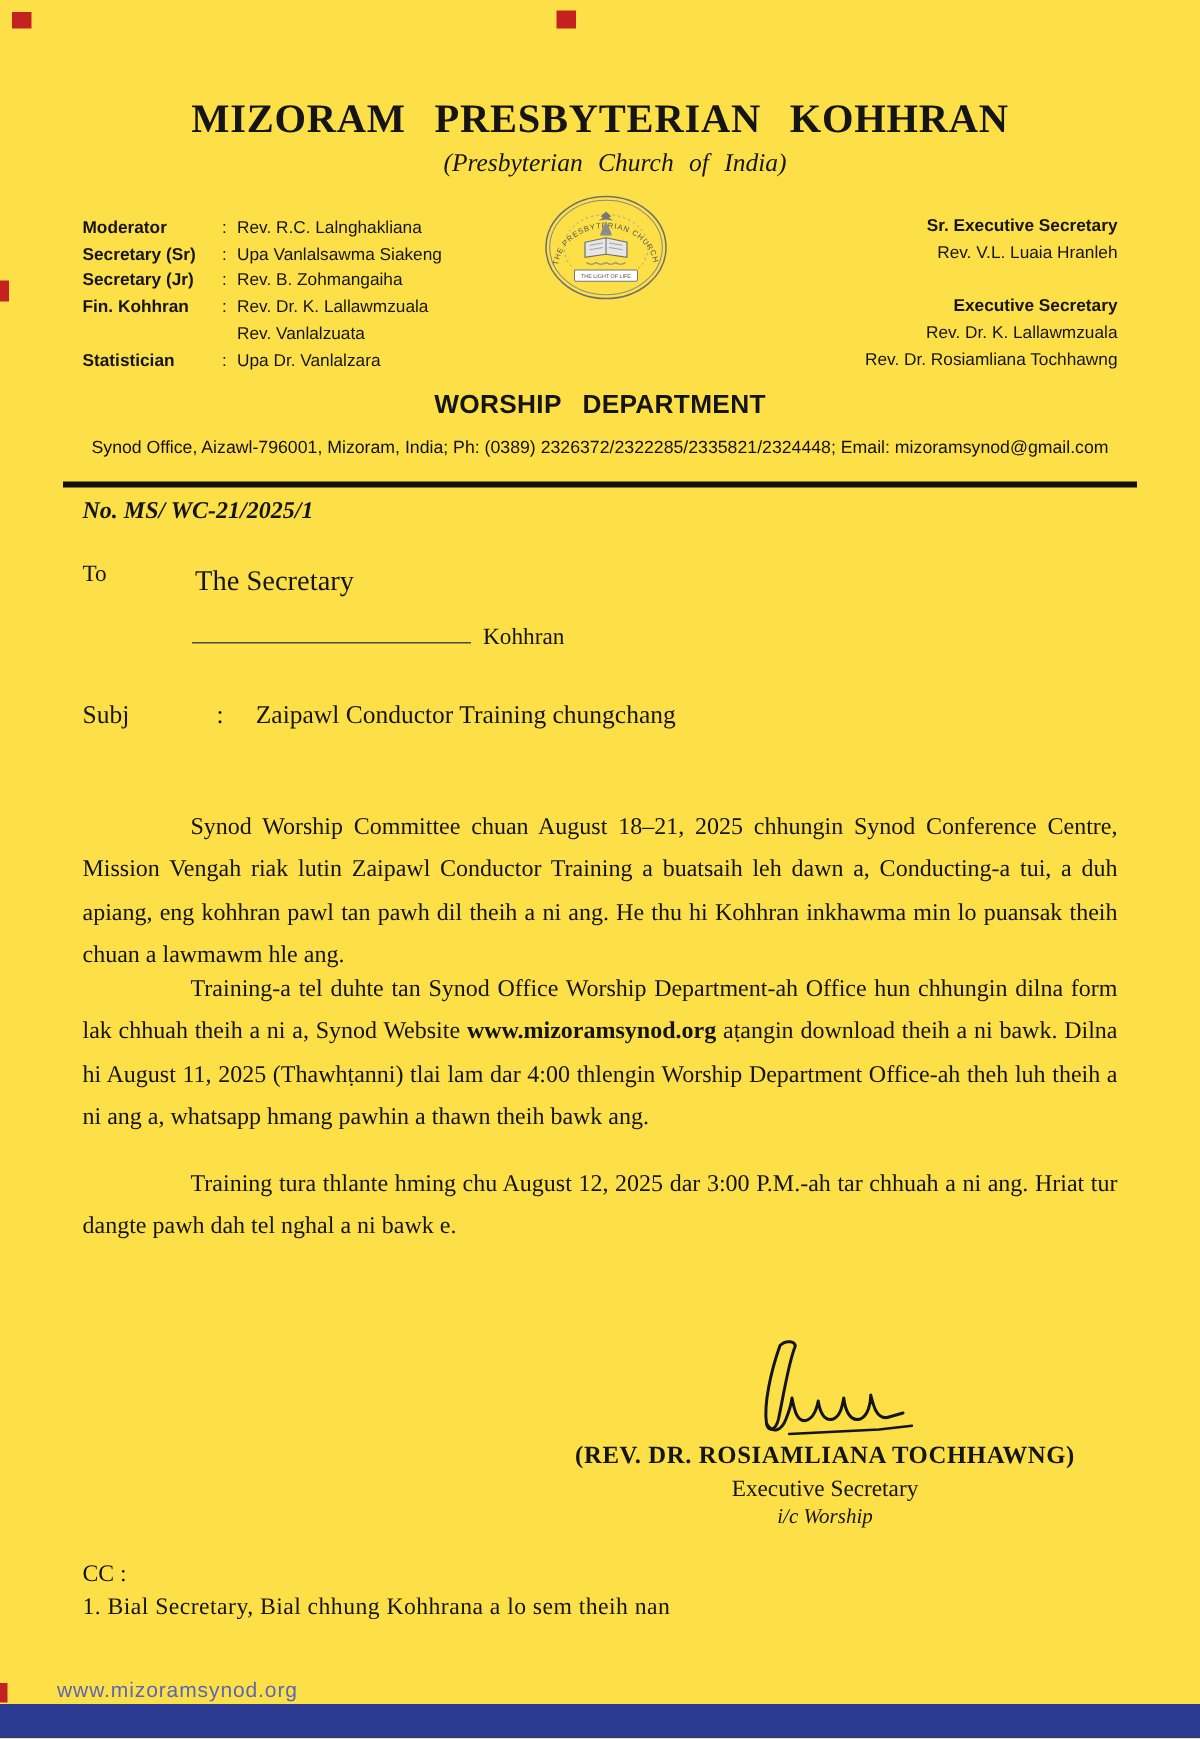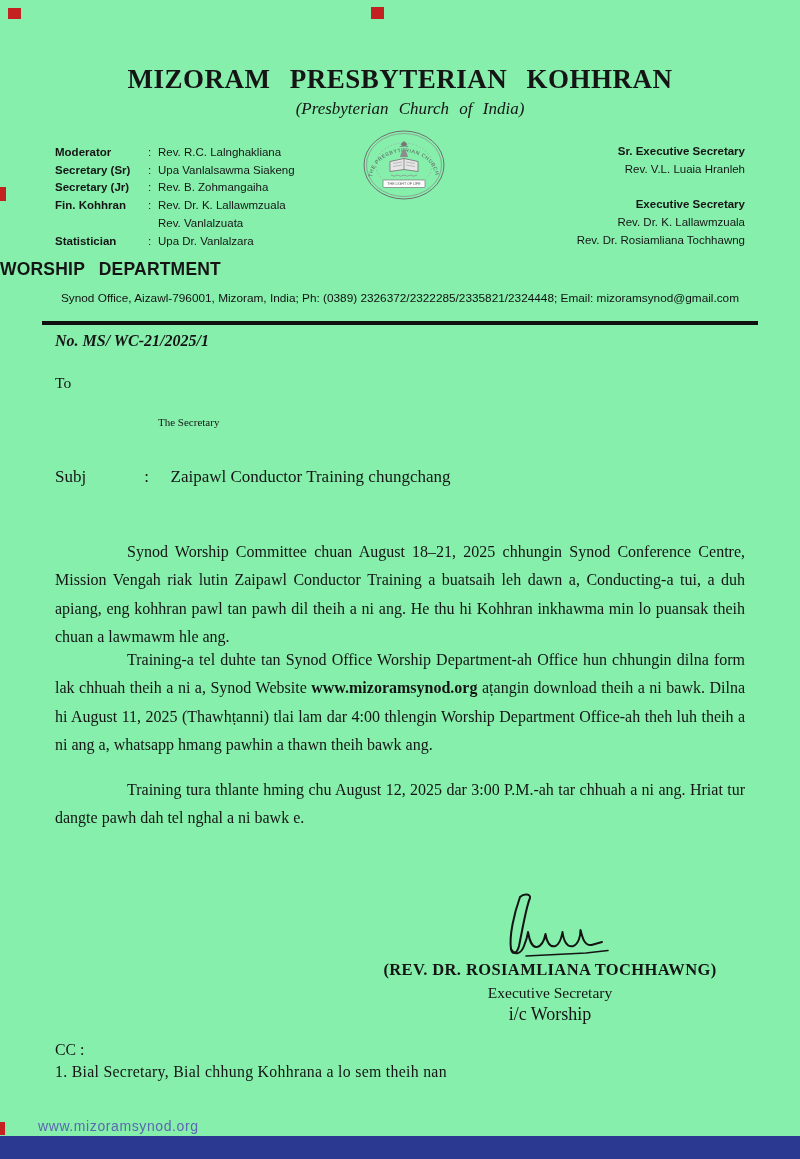--- a/index.html
+++ b/index.html
@@ -1,17 +1,17 @@
 <!DOCTYPE html>
 <html><head>
 <meta charset="utf-8">
 <style>
   html,body{margin:0;padding:0;background:#ffffff;}
   .page{
-    position:relative;width:800px;height:1159px;background:#86efac;overflow:hidden;
+    position:relative;width:800px;height:1159px;background:#fde047;overflow:hidden;
     font-family:"Liberation Serif", serif;color:#151515;
   }
   
   .red-mark{position:absolute;background:#c42220;}
   .mark-tl{left:8px;top:8px;width:13px;height:11px;}
   .mark-tc{left:371px;top:7px;width:13px;height:12px;}
   .mark-lm{left:0;top:187px;width:6px;height:14px;}
   .mark-bl{left:0;top:1122px;width:5px;height:13px;}
 
   .org-title{
@@ -32,58 +32,58 @@
   .officers-right{
     position:absolute;right:55px;top:143px;text-align:right;
     font-family:"Liberation Sans", sans-serif;font-size:11.5px;line-height:17.7px;
   }
   .off-title{font-weight:bold;}
   .off-gap{height:17.7px;}
 
   .seal{position:absolute;left:363px;top:130px;width:82px;height:70px;}
 
   .dept-title{
-    position:absolute;left:0;right:0;top:259px;
+    position:absolute;left:0;right:0;top:259px;text-align:center;
     font-family:"Liberation Sans", sans-serif;font-size:17.5px;font-weight:bold;
     letter-spacing:.2px;word-spacing:9px;
   }
   .address-line{
     position:absolute;left:0;right:0;top:291px;text-align:center;
     font-family:"Liberation Sans", sans-serif;font-size:11.8px;color:#111;
   }
   .rule{position:absolute;left:42px;right:42px;top:321px;height:3.5px;background:#101010;}
 
   .ref-row{position:absolute;left:55px;right:73px;top:332px;font-size:16px;font-weight:bold;font-style:italic;}
   .ref-no{float:left;}
   .ref-date{float:right;}
   .ref-date sup{font-size:.62em;vertical-align:super;}
 
   .to-label{position:absolute;left:55px;top:374px;font-size:15.5px;}
-  .recipient-line1{position:absolute;left:130px;top:416px;font-size:11px;margin-left:28px;}
+  .recipient-line1{position:absolute;left:130px;top:377px;font-size:19px;}
   .recipient-line2{position:absolute;left:128px;top:411px;font-size:15.5px;}
   .blank-line{display:inline-block;width:186px;border-bottom:1.5px solid #4a4a4a;height:17px;vertical-align:baseline;margin-right:8px;}
 
   .subj-row{position:absolute;left:55px;top:467px;font-size:17px;}
   .subj-label{display:inline-block;width:85px;}
   .subj-colon{display:inline-block;width:22px;}
 
   .para{
     position:absolute;left:55px;width:690px;
     font-size:16px;line-height:28.4px;text-align:justify;text-indent:72px;color:#141414;
   }
   .para-1{top:538px;}
   .para-2{top:646px;}
   .para-3{top:776px;}
   .para b{font-weight:bold;}
 
   .sig-squiggle{position:absolute;left:468px;top:892px;width:160px;height:72px;}
   .sig-block{position:absolute;left:330px;width:440px;top:960px;text-align:center;}
   .sig-name{font-size:16.5px;font-weight:bold;letter-spacing:.4px;}
   .sig-title1{font-size:15.5px;margin-top:4px;}
-  .sig-title2{font-size:18px;margin-top:2px;}
+  .sig-title2{font-size:14px;margin-top:2px;font-style:italic;}
 
   .cc-label{position:absolute;left:55px;top:1041px;font-size:15.8px;}
   .cc-item{position:absolute;left:55px;top:1063px;font-size:15.8px;letter-spacing:.3px;}
 
   .footer-link{
     position:absolute;left:38px;top:1118px;
     font-family:"Liberation Sans", sans-serif;font-size:14px;color:#5b67b2;
     letter-spacing:.6px;text-decoration:none;
   }
   .footer-bar{position:absolute;left:0;right:0;bottom:0;height:23px;background:#2b3990;}
@@ -174,20 +174,21 @@
   <div class="dept-title">WORSHIP DEPARTMENT</div>
   <div class="address-line">Synod Office, Aizawl-796001, Mizoram, India; Ph: (0389) 2326372/2322285/2335821/2324448; Email: mizoramsynod@gmail.com</div>
   <div class="rule"></div>
 
   <div class="ref-row">
     <span class="ref-no">No. MS/ WC-21/2025/1</span>
   </div>
 
   <div class="to-label">To</div>
   <div class="recipient-line1">The Secretary</div>
+  <div class="recipient-line2"><span class="blank-line"></span><span>Kohhran</span></div>
 
   <div class="subj-row">
     <span class="subj-label">Subj</span>
     <span class="subj-colon">:</span>
     <span class="subj-text">Zaipawl Conductor Training chungchang</span>
   </div>
 
   <div class="para para-1">Synod Worship Committee chuan August 18–21, 2025 chhungin Synod Conference Centre, Mission Vengah riak lutin Zaipawl Conductor Training a buatsaih leh dawn a, Conducting-a tui, a duh apiang, eng kohhran pawl tan pawh dil theih a ni ang. He thu hi Kohhran inkhawma min lo puansak theih chuan a lawmawm hle ang.</div>
   <div class="para para-2"><span>Training-a tel duhte tan Synod Office Worship Department-ah Office hun chhungin dilna form lak chhuah theih a ni a, Synod Website </span><b>www.mizoramsynod.org</b><span> aṭangin download theih a ni bawk. Dilna hi August 11, 2025 (Thawhṭanni) tlai lam dar 4:00 thlengin Worship Department Office-ah theh luh theih a ni ang a, whatsapp hmang pawhin a thawn theih bawk ang.</span></div>
   <div class="para para-3">Training tura thlante hming chu August 12, 2025 dar 3:00 P.M.-ah tar chhuah a ni ang. Hriat tur dangte pawh dah tel nghal a ni bawk e.</div>

